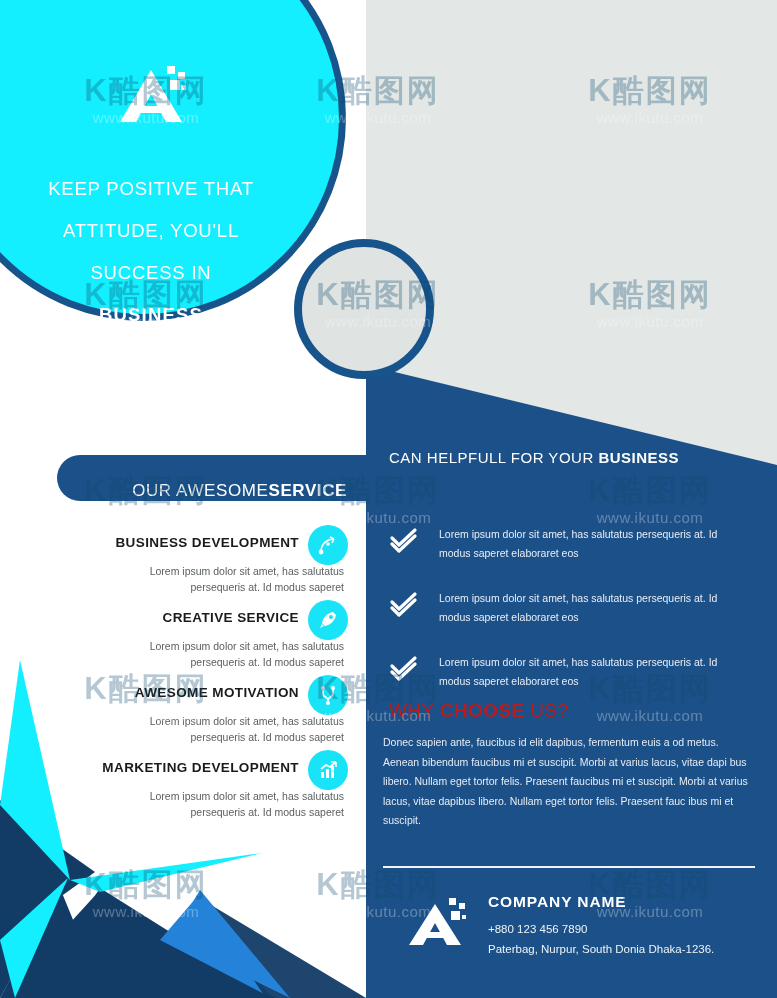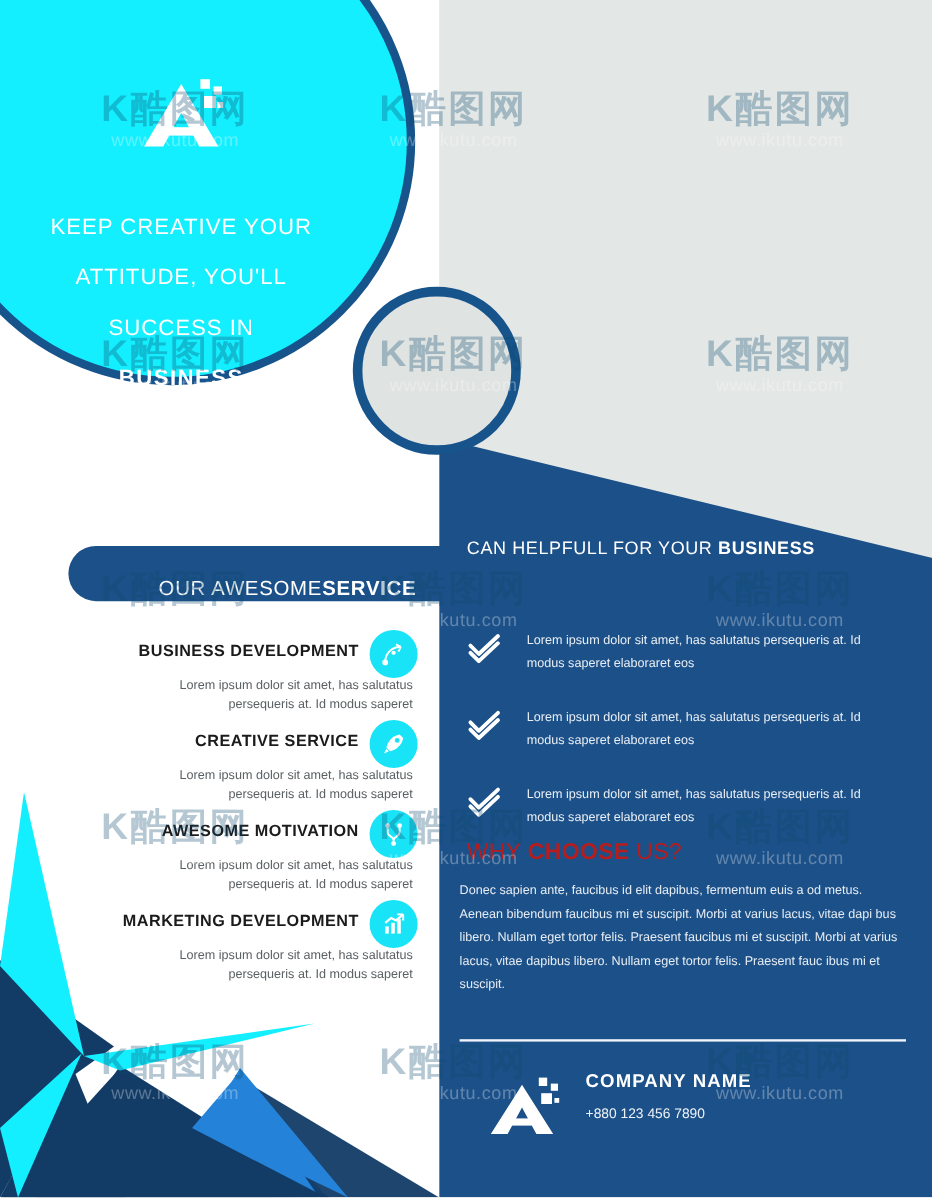--- a/index.html
+++ b/index.html
@@ -342,21 +342,21 @@
       <polygon points="39,12 70,64 54,64 39,36 24,64 8,64" fill="#ffffff"></polygon>
       <rect x="28" y="48" width="22" height="7" fill="#ffffff"></rect>
       <rect x="55" y="8" width="8" height="8" fill="#ffffff"></rect>
       <rect x="66" y="14" width="7" height="7" fill="#ffffff"></rect>
       <rect x="58" y="22" width="10" height="10" fill="#ffffff"></rect>
       <rect x="69" y="27" width="5" height="5" fill="#ffffff"></rect>
     </svg>
   </div>
 
   <div class="hero-headline">
-    <div>KEEP CREATIVE YOUR</div>
+    <div>KEEP POSITIVE THAT</div>
     <div>ATTITUDE, YOU'LL</div>
     <div>SUCCESS IN</div>
     <div class="ln4">BUSINESS</div>
   </div>
 
   <div class="svc-banner">
     <span>OUR AWESOME </span>
       <b>SERVICE</b>
   </div>
 
@@ -465,20 +465,21 @@
       <rect x="21" y="42" width="18" height="6" fill="#ffffff"></rect>
       <rect x="44" y="8" width="7" height="7" fill="#ffffff"></rect>
       <rect x="54" y="13" width="6" height="6" fill="#ffffff"></rect>
       <rect x="46" y="21" width="9" height="9" fill="#ffffff"></rect>
       <rect x="57" y="25" width="4" height="4" fill="#ffffff"></rect>
     </svg>
   </div>
   <div class="footer-info">
     <div class="footer-company">COMPANY NAME</div>
     <div class="footer-line">+880 123 456 7890</div>
+    <div class="footer-line">Paterbag, Nurpur, South Donia Dhaka-1236.</div>
   </div>
 
   <div class="wm-layer">
     <div class="wm" style="left:46px;  top:74px;">
         <div class="wm-mark">K酷图网</div>
         <div class="wm-url">www.ikutu.com</div>
       </div>
     <div class="wm" style="left:278px; top:74px;">
         <div class="wm-mark">K酷图网</div>
         <div class="wm-url">www.ikutu.com</div>

